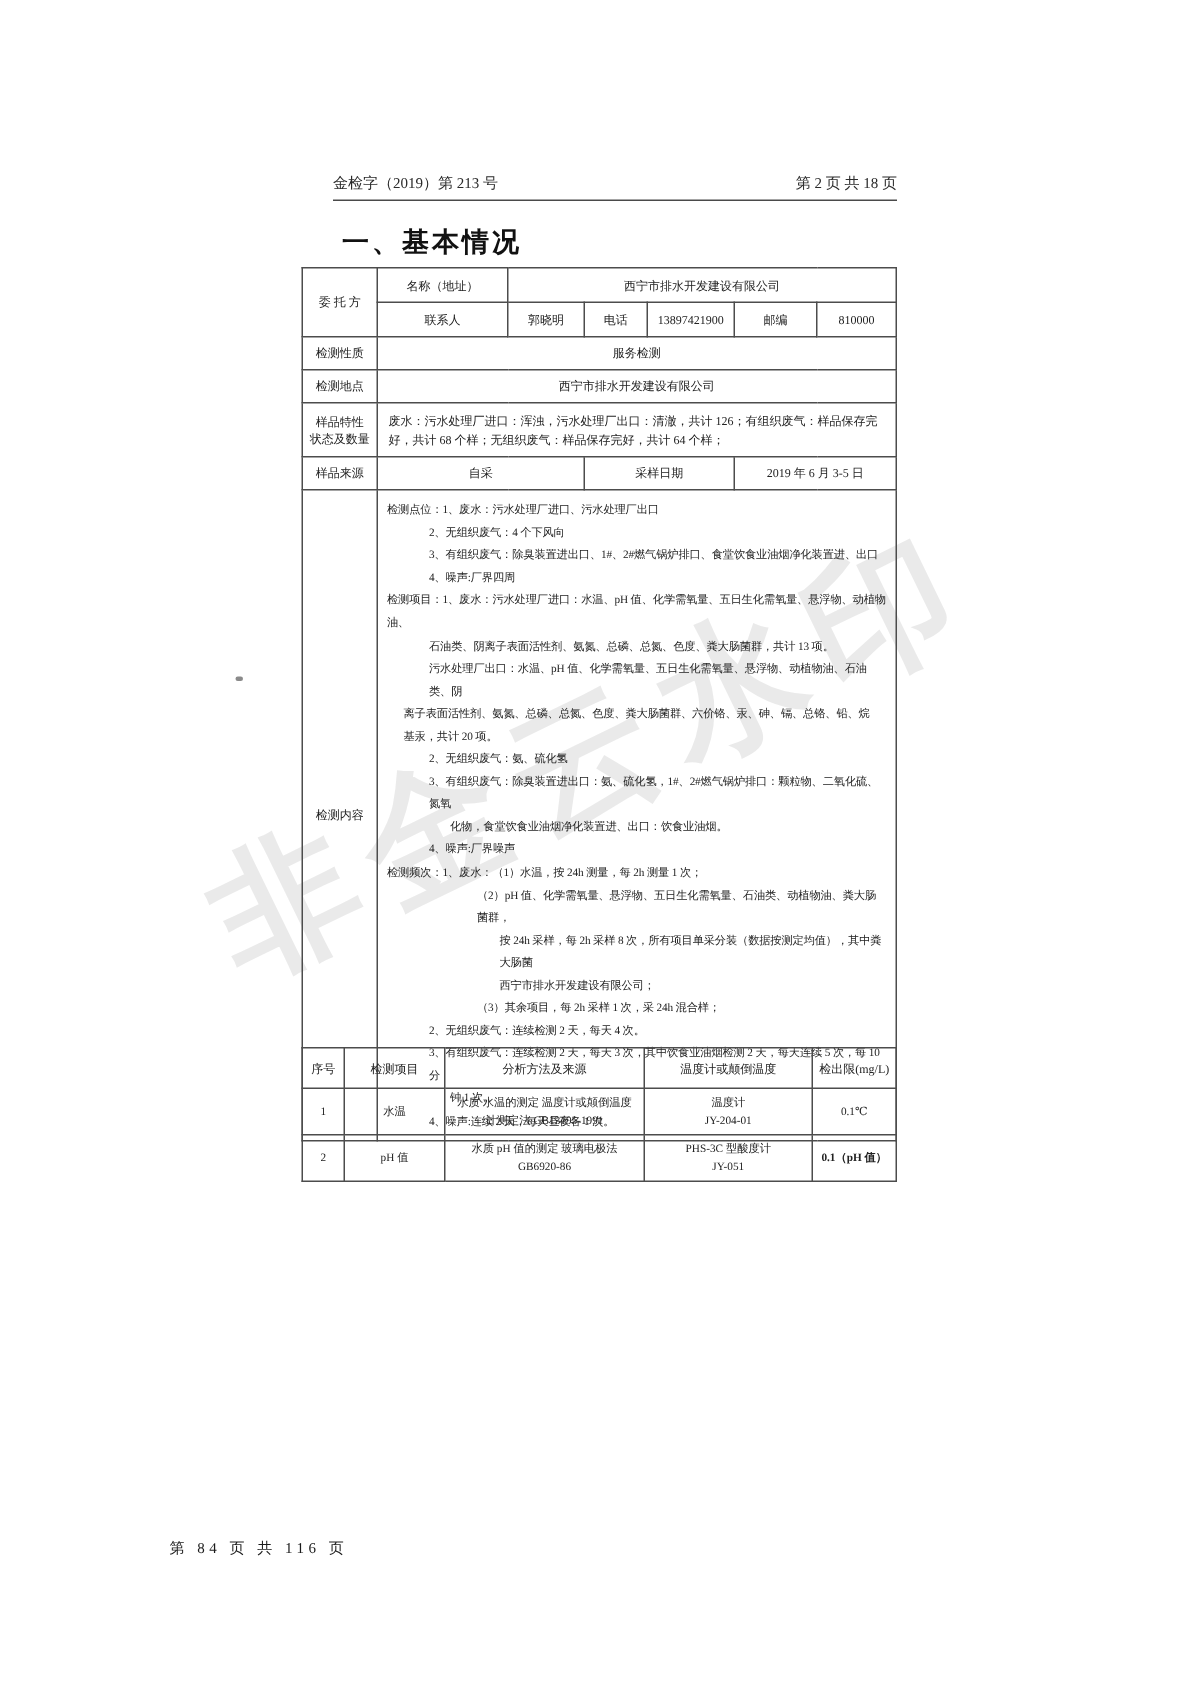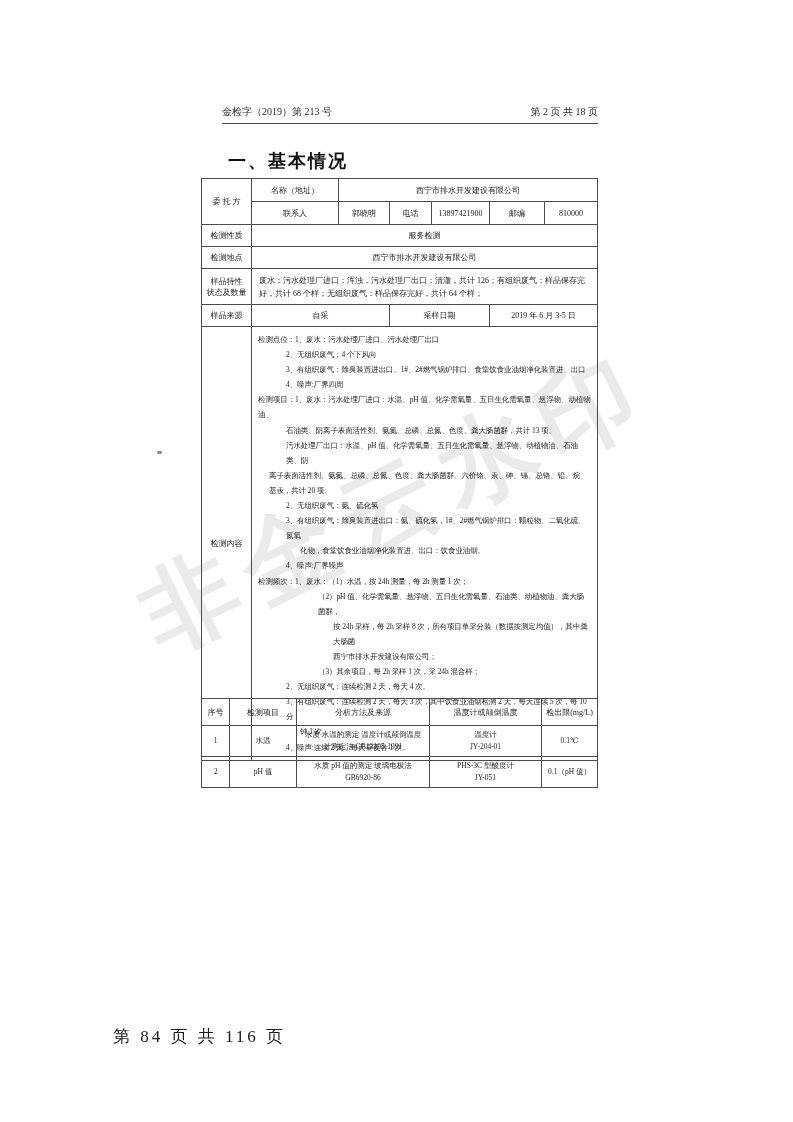--- a/index.html
+++ b/index.html
@@ -2,21 +2,21 @@
 <html><head>
 <meta charset="utf-8">
 <style>
   html,body{margin:0;padding:0;background:#ffffff;}
   .sheet{
     position:relative;width:793px;height:1122px;background:#ffffff;overflow:hidden;
     font-family:"Liberation Serif","DejaVu Serif",serif;color:#1f1f1f;
   }
   
   .pg-header{
-    position:absolute;left:222px;top:105px;width:376px;
+    position:absolute;left:222px;top:115px;width:376px;
     display:flex;justify-content:space-between;align-items:flex-start;
     font-size:10px;color:#2a2a2a;border-bottom:1.5px solid #4a4a4a;padding-bottom:4px;
   }
   .sec-title{position:absolute;font-size:18px;font-weight:bold;letter-spacing:2px;color:#111;}
   .t1{left:228px;top:149px;}
   .t2{left:228px;top:671px;}
   
   .tbl{
     position:absolute;left:201px;width:396px;border-collapse:collapse;table-layout:fixed;
     font-size:8px;color:#222;
@@ -32,21 +32,21 @@
   }
   
   .doc-footer{
     position:absolute;left:201px;top:793px;font-family:"Liberation Sans","DejaVu Sans",sans-serif;
     font-size:8px;color:#222;line-height:12px;
   }
   .company{border-bottom:0.5px solid #333;margin-right:6px;}
   .gap{display:inline-block;width:14px;}
   .sgap{display:inline-block;width:6px;}
   .page-num{
-    position:absolute;left:113px;top:1025px;font-size:17px;color:#1a1a1a;letter-spacing:3px;
+    position:absolute;left:113px;top:1025px;font-size:10px;color:#1a1a1a;letter-spacing:3px;
   }
   
   .watermark{
     position:absolute;left:148px;top:560px;white-space:nowrap;
     font-size:96px;font-weight:bold;letter-spacing:14px;
     color:rgba(125,125,125,0.16);
     transform:rotate(-26deg);transform-origin:0 50%;
     pointer-events:none;
   }
   .speck{position:absolute;left:157px;top:451px;width:5px;height:3px;background:#8a8a8a;border-radius:2px;}
@@ -169,21 +169,21 @@
 JY-204-01</td>
           <td class="pre" style="font-size: 7.5px; line-height: 12px;">0.1℃</td>
         </tr>
         <tr style="height: 31px;">
           <td class="pre" style="font-size: 7.5px; line-height: 12px;">2</td>
           <td class="pre" style="font-size: 7.5px; line-height: 12px;">pH 值</td>
           <td class="pre" style="font-size: 7.5px; line-height: 12px;">水质 pH 值的测定 玻璃电极法
 GB6920-86</td>
           <td class="pre" style="font-size: 7.5px; line-height: 12px;">PHS-3C 型酸度计
 JY-051</td>
-          <td class="pre" style="font-size: 7.5px; line-height: 12px;">0.1（pH 值）</td>
+          <td class="pre" style="font-size: 7.5px; line-height: 12px; font-weight: bold;">0.1（pH 值）</td>
         </tr>
       </tbody>
   </table>
 
 
   <div class="page-num">第 84 页 共 116 页</div>
 
 </div>
 
 </body></html>

